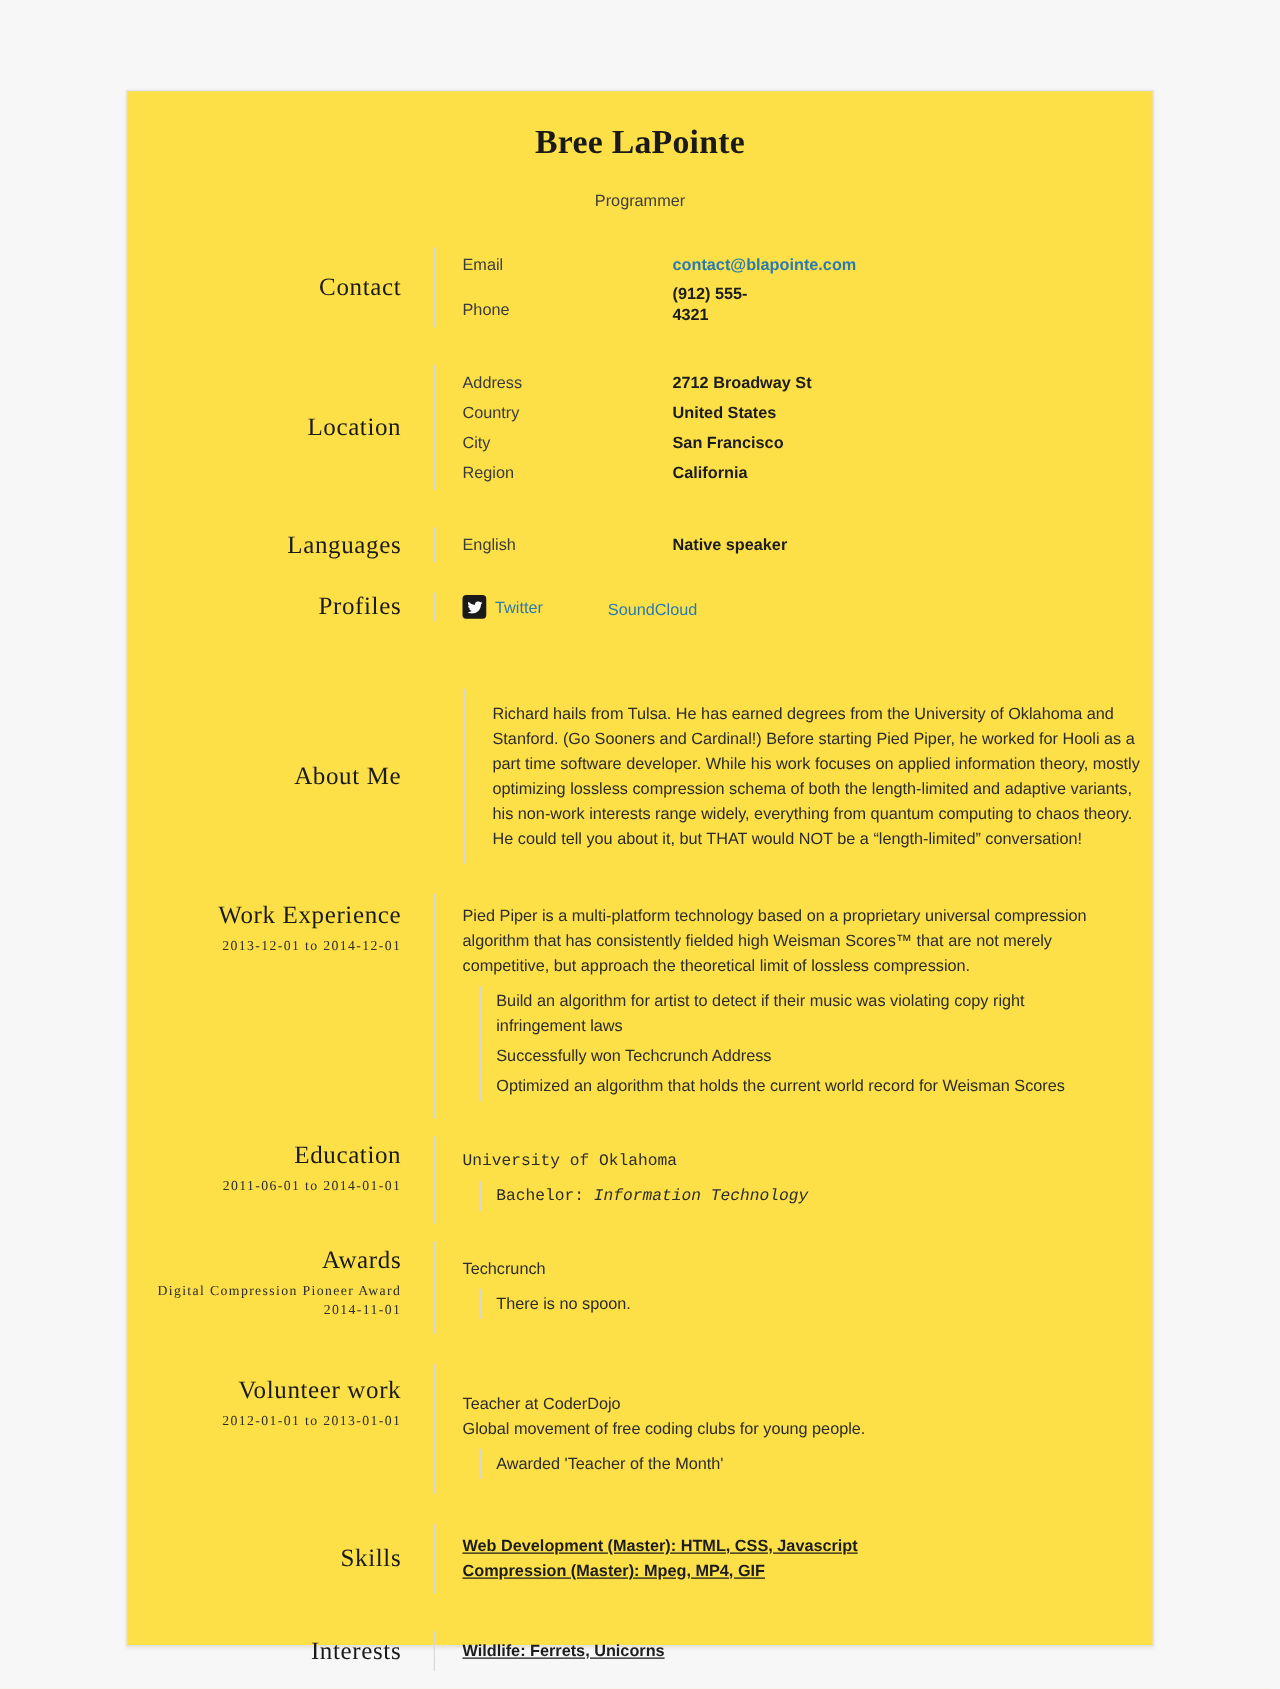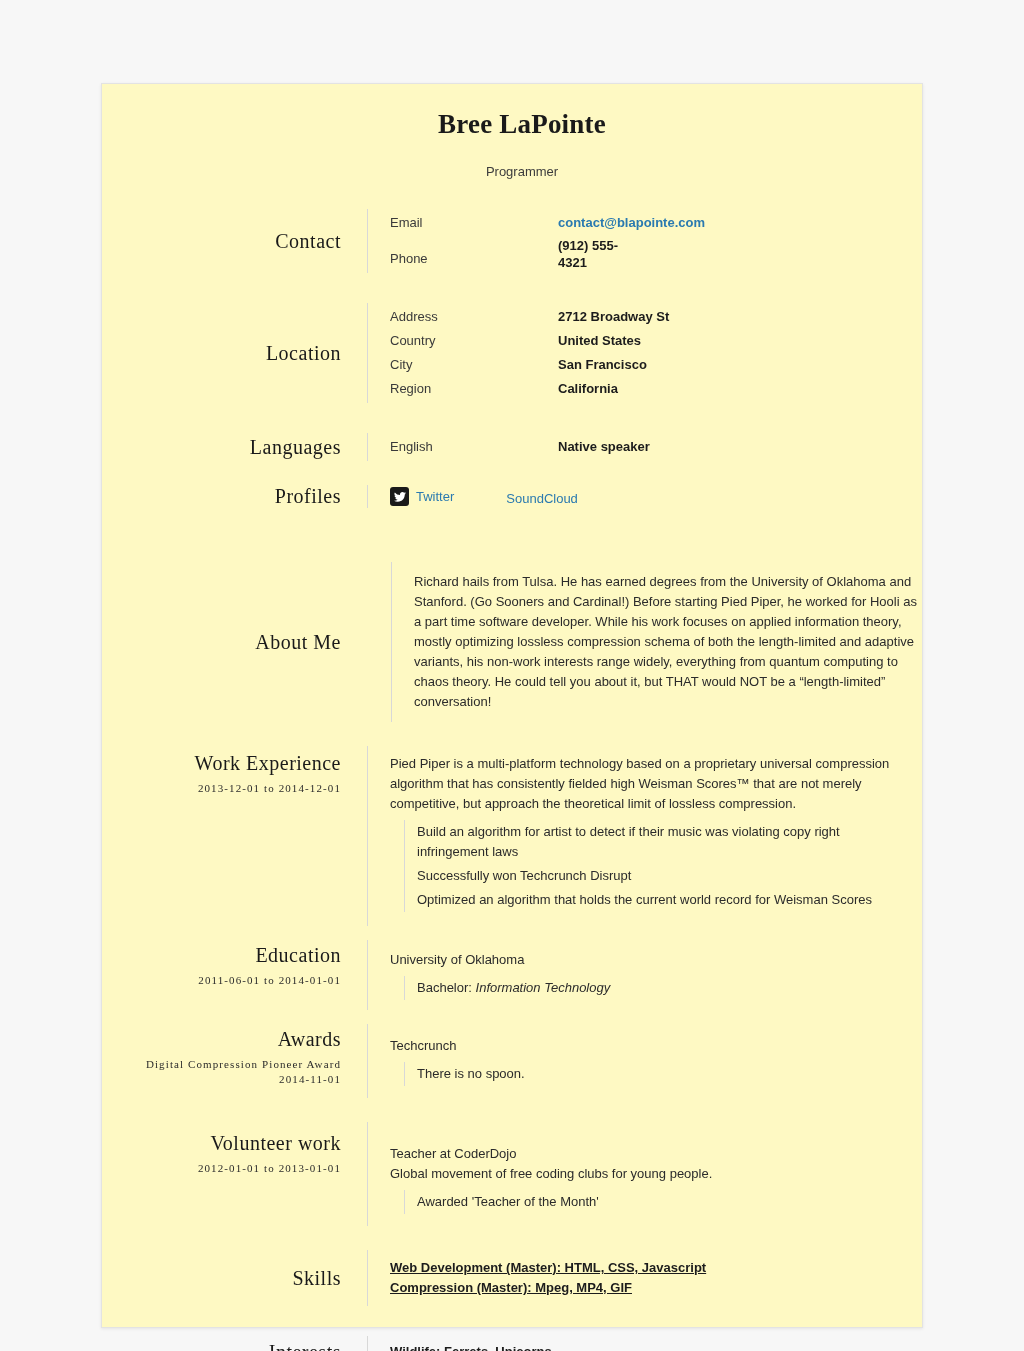--- a/index.html
+++ b/index.html
@@ -7,28 +7,27 @@
     padding: 0;
     background: #f7f7f7;
     width: 1024px;
     height: 1351px;
     font-family: "Liberation Sans", sans-serif;
     color: #222;
   }
   .page {
     position: absolute;
     left: 101px;
-    top: 83px;
+    top: 72px;
     width: 822px;
     height: 1245px;
-    background: #fef9c3;
+    background: #fde047;
     border: 1px solid #e3e3e3;
     box-shadow: 0 1px 3px rgba(0,0,0,0.08);
     box-sizing: border-box;
-    padding-left: 20px;
   }
   .header {
     text-align: center;
     padding-top: 25px;
   }
   .name {
     font-family: "Liberation Serif", serif;
     font-size: 27px;
     font-weight: bold;
     color: #1a1a1a;
@@ -243,34 +242,34 @@
 
   <div class="section">
     <div class="sec-label" style="padding-top:6px;">
       <div class="heading">Work Experience</div>
       <div class="daterange">2013-12-01 to 2014-12-01</div>
     </div>
     <div class="sec-body" style="padding-top:8px;padding-bottom:14px;max-width:540px;">
       <div class="para">Pied Piper is a multi-platform technology based on a proprietary universal compression algorithm that has consistently fielded high Weisman Scores™ that are not merely competitive, but approach the theoretical limit of lossless compression.</div>
       <div class="bullets">
         <div class="bullet">Build an algorithm for artist to detect if their music was violating copy right infringement laws</div>
-        <div class="bullet">Successfully won Techcrunch Disrupt</div>
+        <div class="bullet">Successfully won Techcrunch Address</div>
         <div class="bullet">Optimized an algorithm that holds the current world record for Weisman Scores</div>
       </div>
     </div>
   </div>
 
   <div class="spacer-14"></div>
 
   <div class="section">
     <div class="sec-label" style="padding-top:4px;">
       <div class="heading">Education</div>
       <div class="daterange">2011-06-01 to 2014-01-01</div>
     </div>
-    <div class="sec-body" style="padding-top:10px;padding-bottom:10px;">
+    <div class="sec-body" style="padding-top:10px;padding-bottom:10px;font-family:Liberation Mono, monospace;">
       <div class="sub">University of Oklahoma</div>
       <div class="bullets">
         <div class="bullet">
           <span>Bachelor: </span><span class="italic">Information Technology</span>
         </div>
       </div>
     </div>
   </div>
 
   <div class="spacer-14"></div>

